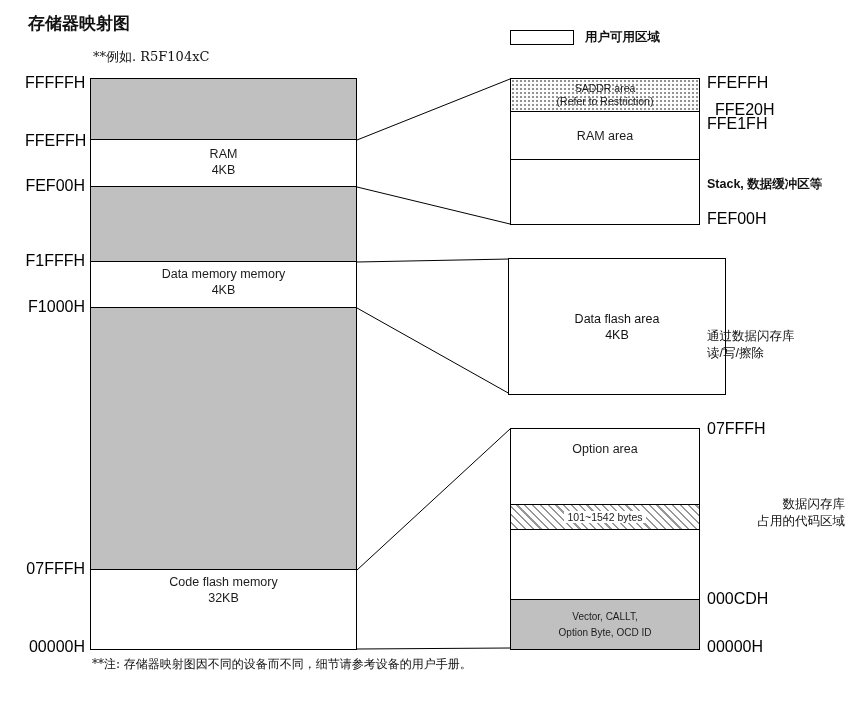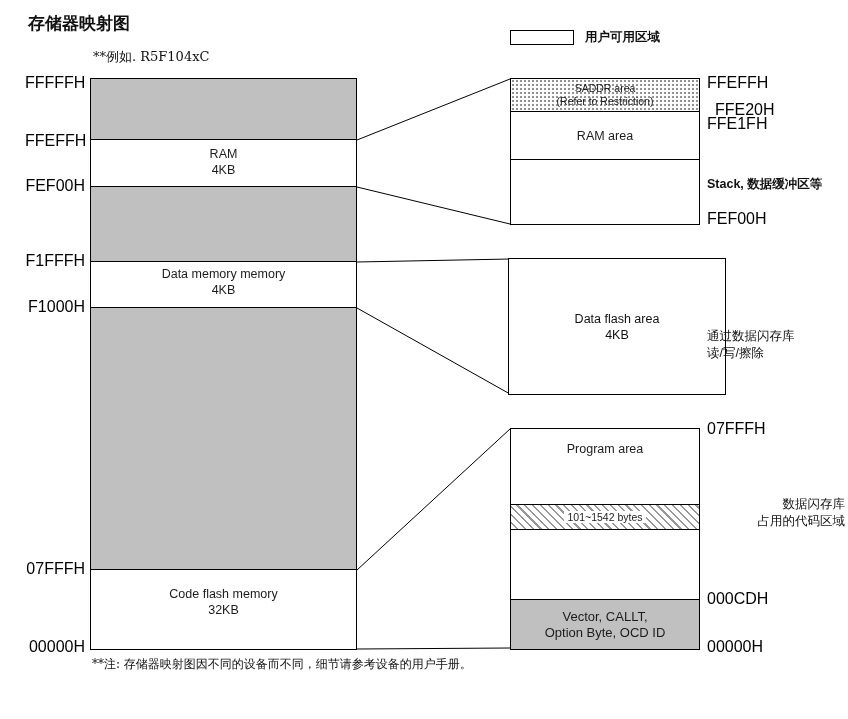--- a/index.html
+++ b/index.html
@@ -74,21 +74,21 @@
     <div class="sec two-line lmap-ram" style="height:47px;">
       <div>RAM</div>
       <div>4KB</div>
     </div>
     <div class="sec gray" style="height:75px;"></div>
     <div class="sec two-line lmap-df" style="height:46px; padding-top:4px;">
       <div>Data memory memory</div>
       <div>4KB</div>
     </div>
     <div class="sec gray" style="height:262px;"></div>
-    <div class="sec two-line lmap-cf" style="height:79px; padding-top:16px;">
+    <div class="sec two-line lmap-cf" style="height:79px; padding-top:4px;">
       <div>Code flash memory</div>
       <div>32KB</div>
     </div>
   </div>
 
   <div class="addr addr-l" style="top:76px;">FFFFFH</div>
   <div class="addr addr-l" style="top:134px;">FFEFFH</div>
   <div class="addr addr-l" style="top:179px;">FEF00H</div>
   <div class="addr addr-l" style="top:254px;">F1FFFH</div>
   <div class="addr addr-l" style="top:300px;">F1000H</div>
@@ -117,27 +117,27 @@
     <div style="font-size:12.5px;">4KB</div>
   </div>
 
   <div class="note" style="top:298px;margin-top:30px;">
     <div>通过数据闪存库</div>
     <div>读/写/擦除</div>
   </div>
 
   <div class="box" style="left:510px; top:428px; width:190px; height:222px;">
     <div class="sec prog-sec" style="height:76px;">
-      <div>Program area</div>
+      <div>Option area</div>
     </div>
     <div class="sec hatch" style="height:25px;">
       <span class="band-label">101~1542 bytes</span>
     </div>
     <div class="sec" style="height:70px;"></div>
-    <div class="sec gray center-v" style="height:49px; font-size:13px;">
+    <div class="sec gray center-v" style="height:49px; font-size:10px;">
       <div>Vector, CALLT,</div>
       <div>Option Byte, OCD ID</div>
     </div>
   </div>
 
   <div class="addr addr-r" style="top:422px;">07FFFH</div>
   <div class="addr addr-r" style="top:592px;">000CDH</div>
   <div class="addr addr-r" style="top:640px;">00000H</div>
 
   <div class="note" style="top:496px;text-align:right;">

